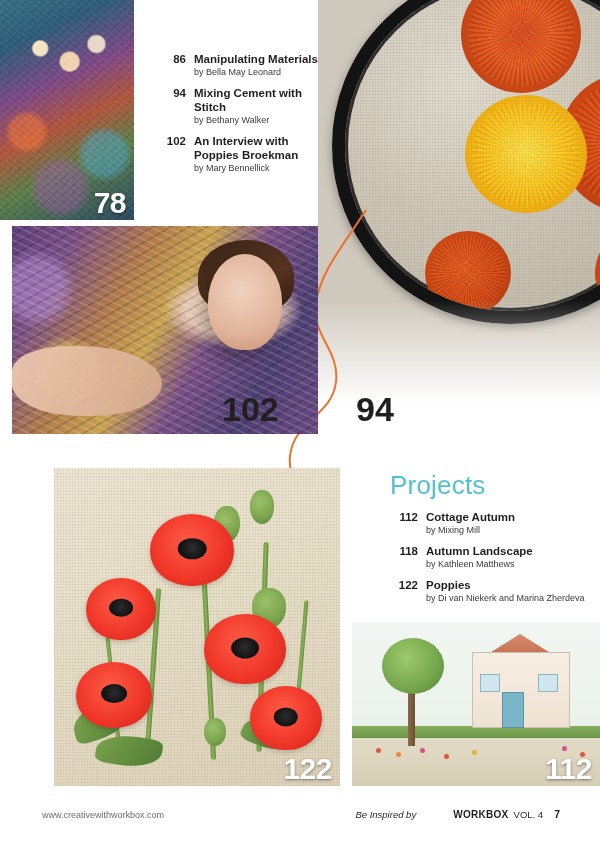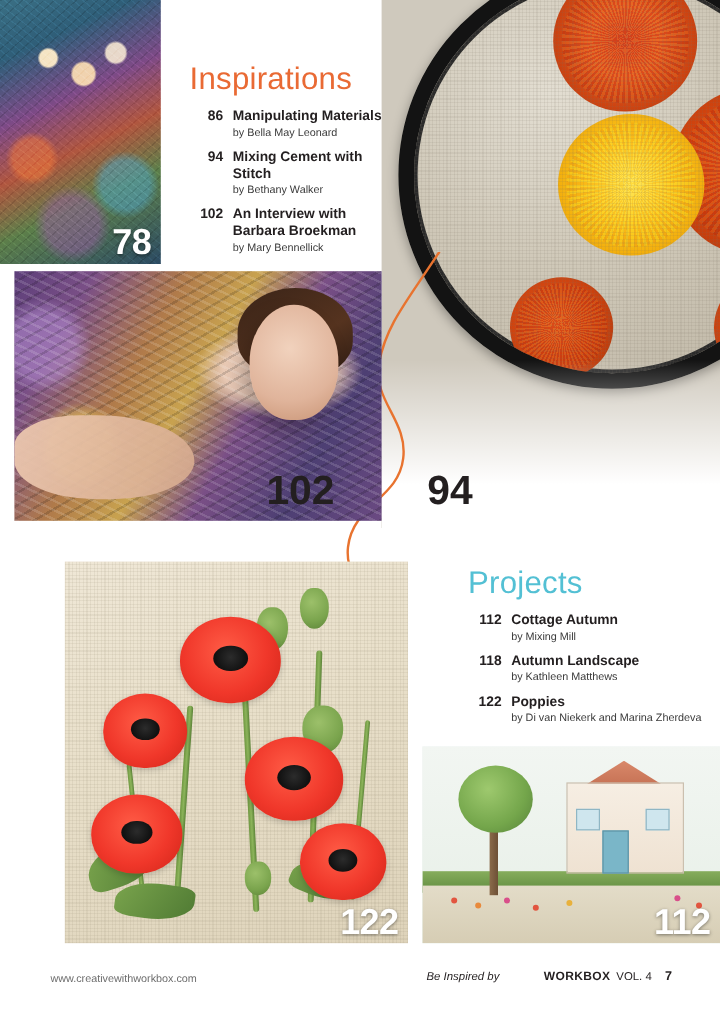--- a/index.html
+++ b/index.html
@@ -418,40 +418,39 @@
     <div class="cg-flower" style="left:44px; top:130px; background:#e88a3c;"></div>
     <div class="cg-flower" style="left:68px; top:126px; background:#d94f8a;"></div>
     <div class="cg-flower" style="left:92px; top:132px; background:#e2553f;"></div>
     <div class="cg-flower" style="left:120px; top:128px; background:#e8b13c;"></div>
     <div class="cg-flower" style="left:210px; top:124px; background:#d94f8a;"></div>
     <div class="cg-flower" style="left:228px; top:130px; background:#e2553f;"></div>
     <span class="pnum">112</span>
   </div>
 
   <div id="inspirations">
-    <div class="section-title" style="color: rgb(233, 106, 52);">Inspirations</div>
     <ul class="toc-list">
       <li class="toc-item">
         <div class="toc-line">
           <span class="toc-page">86</span>
           <span class="toc-title">Manipulating Materials</span>
         </div>
         <div class="toc-author">by Bella May Leonard</div>
       </li>
       <li class="toc-item">
         <div class="toc-line">
           <span class="toc-page">94</span>
           <span class="toc-title">Mixing Cement with Stitch</span>
         </div>
         <div class="toc-author">by Bethany Walker</div>
       </li>
       <li class="toc-item">
         <div class="toc-line">
           <span class="toc-page">102</span>
-          <span class="toc-title">An Interview with Barbara Broekman</span>
+          <span class="toc-title">An Interview with Poppies Broekman</span>
         </div>
         <div class="toc-author">by Mary Bennellick</div>
       </li>
     </ul>
   </div>
 
   <div id="projects">
     <div class="section-title" style="color: rgb(83, 192, 212);">Projects</div>
     <ul class="toc-list">
       <li class="toc-item">

